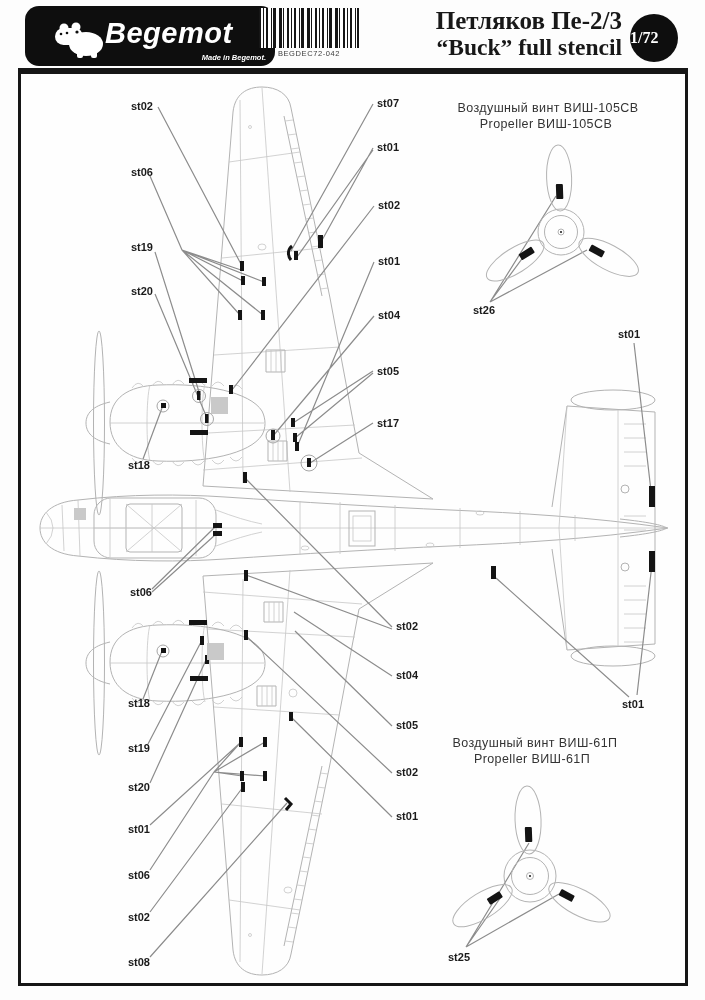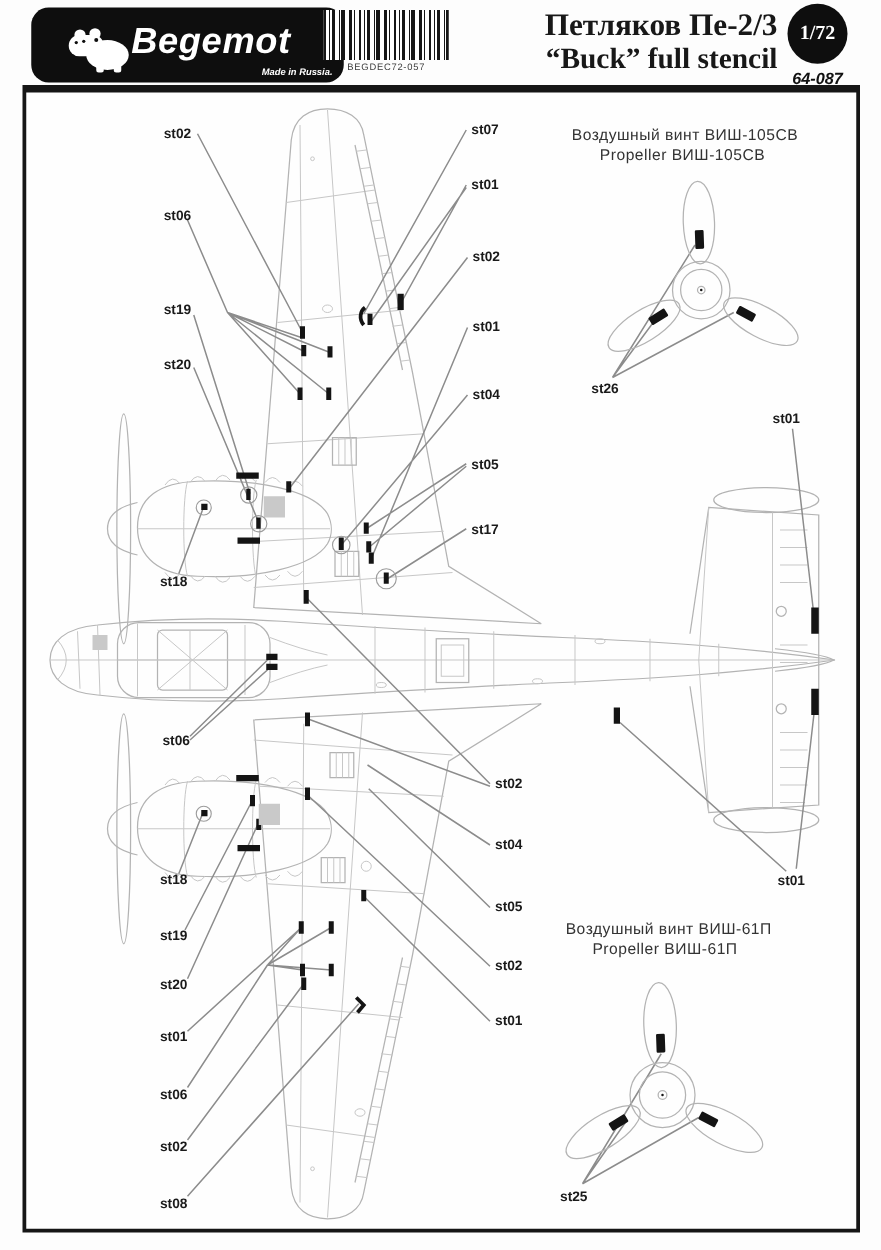--- a/index.html
+++ b/index.html
@@ -12,21 +12,21 @@
   .hippo{position:absolute;left:28px;top:13px;}
   .barcode{position:absolute;left:259px;top:8px;width:100px;text-align:center;}
   .bars{height:40px;background-color:#fff;background-image:
         repeating-linear-gradient(90deg,#161616 0 2px,transparent 2px 7px),
         repeating-linear-gradient(90deg,#161616 0 1px,transparent 1px 4px);}
   .bc-text{font-size:7.5px;color:#3c3c3c;letter-spacing:0.6px;margin-top:1px;}
   .title{position:absolute;left:378px;top:7px;width:244px;text-align:right;
          font-family:"Liberation Serif",serif;font-weight:bold;color:#181818;}
   .t1{font-size:25px;line-height:1.08;}
   .t2{font-size:23.5px;line-height:1.12;}
-  .badge-wrap{position:absolute;left:626px;top:3px;width:56px;text-align:center;}
+  .badge-wrap{position:absolute;left:626px;top:14px;width:56px;text-align:left;}
   .scale-badge{width:48px;height:48px;margin:0 auto;background:#0e0e0e;color:#fff;border-radius:50%;
                font-family:"Liberation Serif",serif;font-weight:bold;font-size:16px;line-height:48px;}
   .code{font-style:italic;font-weight:bold;font-size:13px;margin-top:4px;color:#111;}
   
   .frame{position:absolute;left:18px;top:68px;width:670px;height:918px;box-sizing:border-box;
          border:3px solid #161616;border-top-width:6px;background:#fefefe;}
   
   svg.sheet{position:absolute;left:0;top:0;}
   .a {stroke:#b3b3b3;fill:none;stroke-width:1;}
   .a2{stroke:#c7c7c7;fill:none;stroke-width:0.8;}
@@ -49,26 +49,26 @@
       <circle cx="23" cy="8" r="4.5" fill="#fff"></circle>
       <rect x="2" y="9" width="28" height="17" rx="8.5" fill="#fff"></rect>
       <ellipse cx="33" cy="25" rx="17" ry="12" fill="#fff"></ellipse>
       <rect x="24" y="32" width="6" height="7" rx="2" fill="#fff"></rect>
       <rect x="38" y="32" width="6" height="7" rx="2" fill="#fff"></rect>
       <circle cx="8" cy="15" r="1.3" fill="#0e0e0e"></circle>
       <circle cx="14" cy="14" r="1.3" fill="#0e0e0e"></circle>
       <circle cx="24" cy="13" r="1.6" fill="#0e0e0e"></circle>
     </svg>
     <div class="brand">Begemot</div>
-    <div class="madein">Made in Russia.</div>
+    <div class="madein">Made in Begemot.</div>
   </div>
 
   <div class="barcode">
     <div class="bars"></div>
-    <div class="bc-text">BEGDEC72-057</div>
+    <div class="bc-text">BEGDEC72-042</div>
   </div>
 
   <div class="title">
     <div class="t1">Петляков Пе-2/3</div>
     <div class="t2">“Buck” full stencil</div>
   </div>
 
   <div class="badge-wrap">
     <div class="scale-badge">1/72</div>
     <div class="code">64-087</div>

